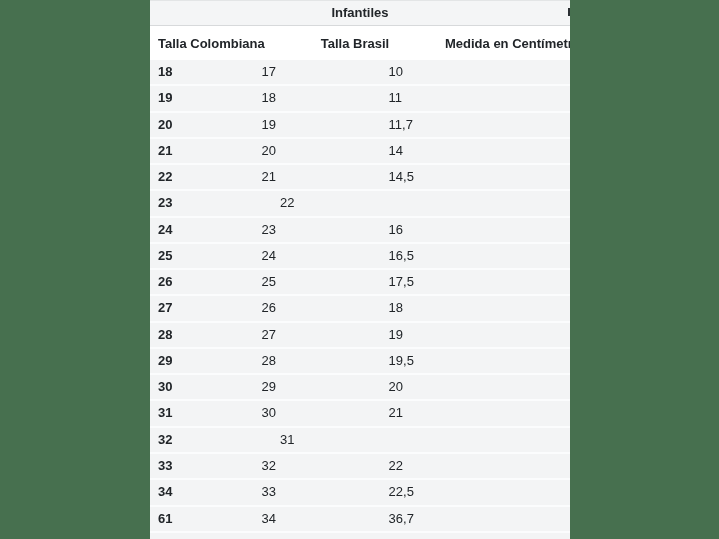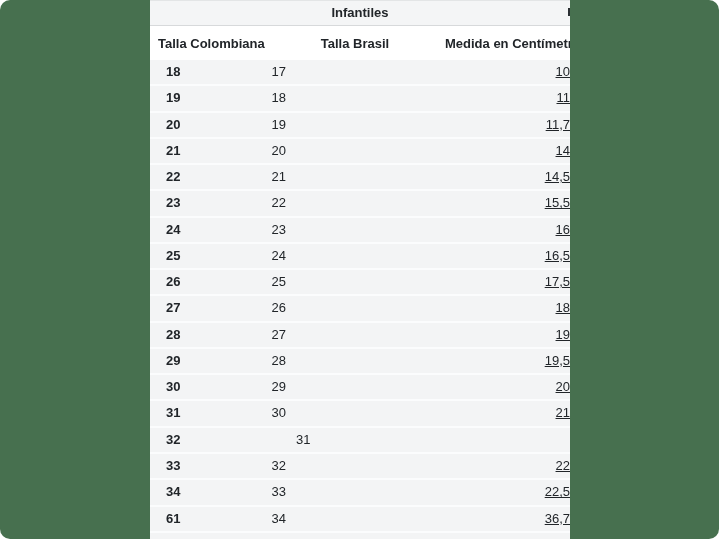--- a/index.html
+++ b/index.html
@@ -1,21 +1,20 @@
 <!DOCTYPE html>
 <html><head>
 <meta charset="utf-8">
 <style>
   html,body{margin:0;padding:0;}
   .stage{
     position:relative;width:719px;height:539px;overflow:hidden;
     background:var(--page_bg,#fff);
     font-family:"Liberation Sans",sans-serif;
     color:var(--text,#212529);
-    border-radius:10px;
   }
   .side{position:absolute;top:0;height:100%;background:var(--side_panel,#47704F);}
   .side.left{left:0;width:150px;}
   .side.right{left:570px;width:149px;}
   .content{
     position:absolute;left:150px;top:0;width:420px;height:539px;
     background:var(--page_bg,#fff);overflow:hidden;
   }
   .title-bar{
     position:relative;height:24px;
@@ -38,24 +37,24 @@
   }
   .h.c1{left:8px;}
   .h.c2{left:130px;width:150px;text-align:center;}
   .h.c3h{left:295px;}
   .rows{position:relative;}
   .row{
     display:flex;height:26.28px;box-sizing:border-box;
     background:var(--row_bg,#F3F4F5);
     border-bottom:2px solid var(--row_separator,#FBFCFD);
   }
-  .cell{font-size:13px;line-height:24px;white-space:nowrap;margin-left:8px;}
+  .cell{font-size:13px;line-height:24px;white-space:nowrap;}
   .cell.c1{width:130px;padding-left:8px;box-sizing:border-box;font-weight:700;}
   .cell.c2{width:150px;}
-  .cell.c3{width:214px;text-align:right;text-decoration:underline;}
+  .cell.c3{width:214px;text-align:left;}
   .bottom-sliver{height:10px;background:var(--row_bg,#F3F4F5);}
 </style>
 </head>
 <body>
 
 <div class="stage" style="--side_panel: #47704F; --page_bg: #FFFFFF; --row_bg: #F3F4F5; --row_separator: #FBFCFD; --title_bar_bg: #F4F5F6; --title_bar_border: #D7D9DB; --title_bar_border_top: #E3E5E6; --text: #212529;">
 
   <div class="side left"></div>
 
   <div class="content">
@@ -93,21 +92,20 @@
           <div class="cell c3">14</div>
         </div>
         <div class="row">
           <div class="cell c1">22</div>
           <div class="cell c2">21</div>
           <div class="cell c3">14,5</div>
         </div>
         <div class="row">
           <div class="cell c1">23</div>
           <div class="cell c2">22</div>
-          <div class="cell c3">15,5</div>
         </div>
         <div class="row">
           <div class="cell c1">24</div>
           <div class="cell c2">23</div>
           <div class="cell c3">16</div>
         </div>
         <div class="row">
           <div class="cell c1">25</div>
           <div class="cell c2">24</div>
           <div class="cell c3">16,5</div>

